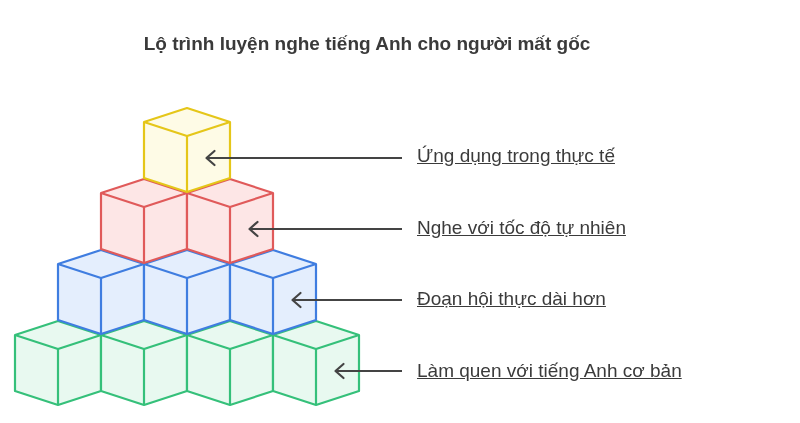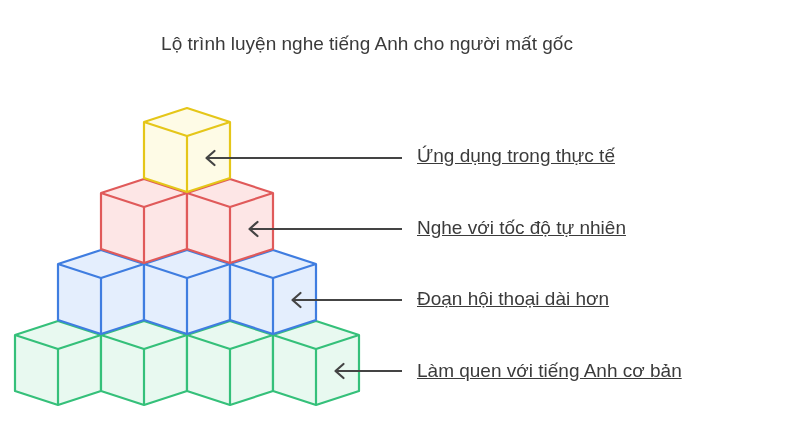--- a/index.html
+++ b/index.html
@@ -1,17 +1,17 @@
 <!DOCTYPE html>
 <html><head>
 <meta charset="utf-8">
 <style>
   html, body { margin:0; padding:0; background:#ffffff; }
   body { width:800px; height:423px; position:relative; overflow:hidden; font-family:"Liberation Sans", sans-serif; }
-  .title { position:absolute; left:0; width:734px; top:33px; text-align:center; font-weight:normal; font-size:19px; color:#3a3a3a; }
+  .title { position:absolute; left:0; width:734px; top:33px; text-align:center; font-weight:bold; font-size:19px; color:#3a3a3a; }
   svg { position:absolute; left:0; top:0; }
   .label { position:absolute; left:417px; font-size:19px; color:#3b3b3b; white-space:nowrap;text-decoration:underline; }
 </style>
 </head>
 <body>
 
 <div class="title">Lộ trình luyện nghe tiếng Anh cho người mất gốc</div>
 
 <svg id="pyramid" width="800" height="423" viewBox="0 0 800 423">
     <g>
@@ -65,14 +65,14 @@
       <line x1="187" y1="136" x2="187" y2="192" stroke="#e5c619" stroke-width="2.2"></line>
     </g>
     <g>
       <line x1="402" y1="158" x2="206.5" y2="158" stroke="#444444" stroke-width="2"></line>
       <polyline points="214.5,151 206.5,158 214.5,165" fill="none" stroke="#444444" stroke-width="2.2" stroke-linecap="round" stroke-linejoin="round"></polyline>
     </g>
   </svg>
 
 <div class="label" style="top:145px">Ứng dụng trong thực tế</div>
 <div class="label" style="top:217px">Nghe với tốc độ tự nhiên</div>
-<div class="label" style="top:288px">Đoạn hội thoại dài hơn</div>
+<div class="label" style="top:288px">Đoạn hội thực dài hơn</div>
 <div class="label" style="top:360px">Làm quen với tiếng Anh cơ bản</div>
 
 </body></html>

